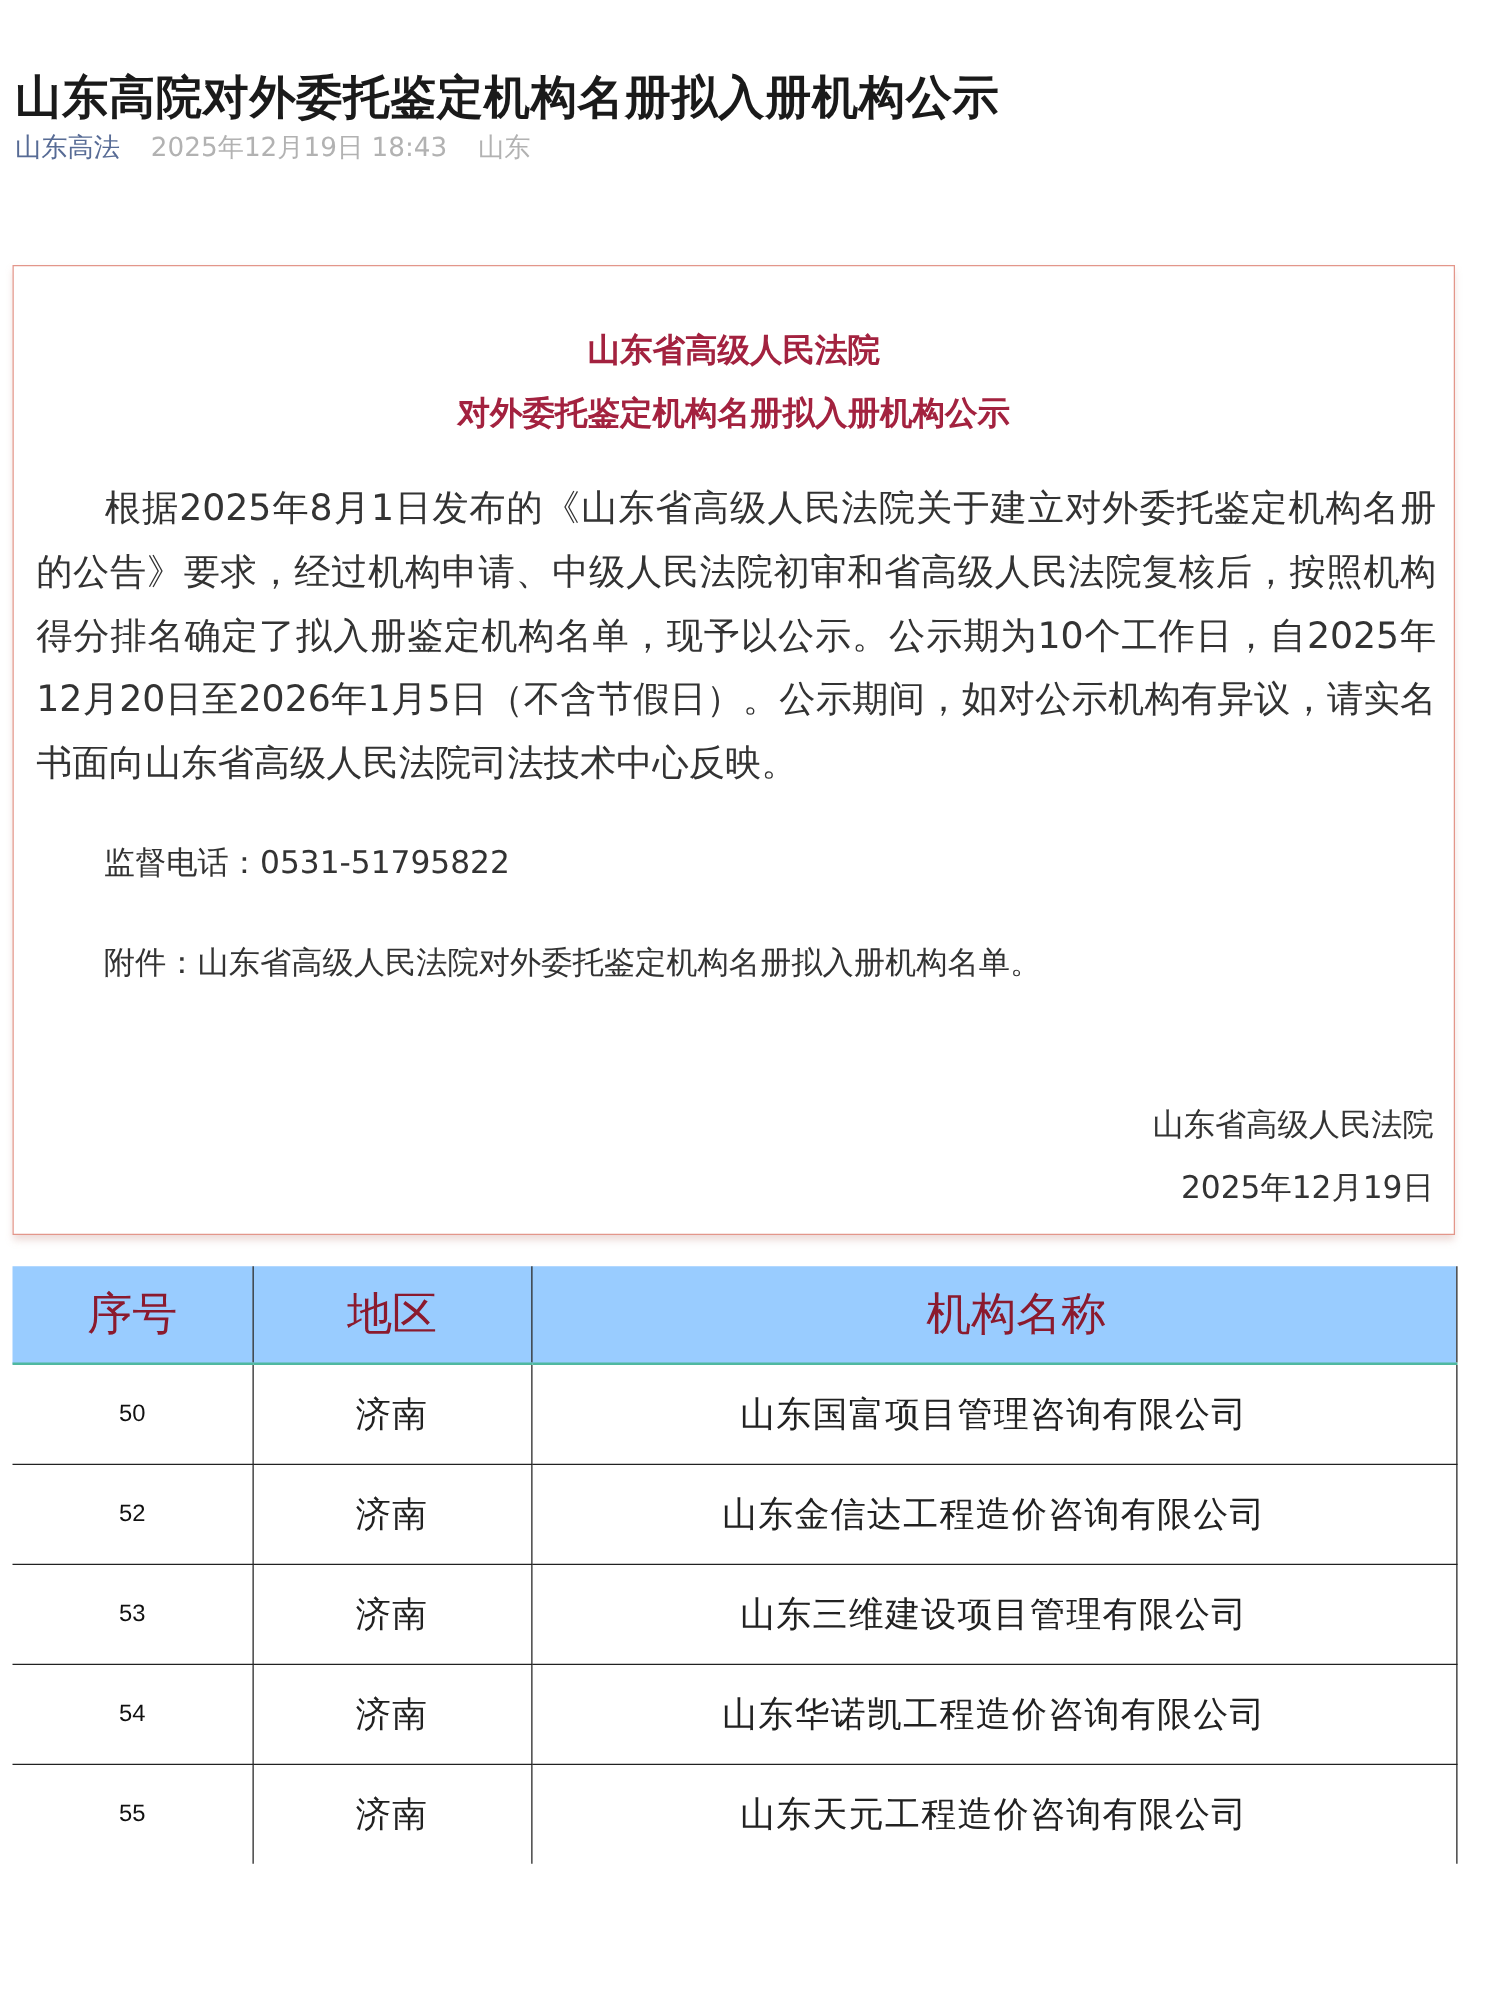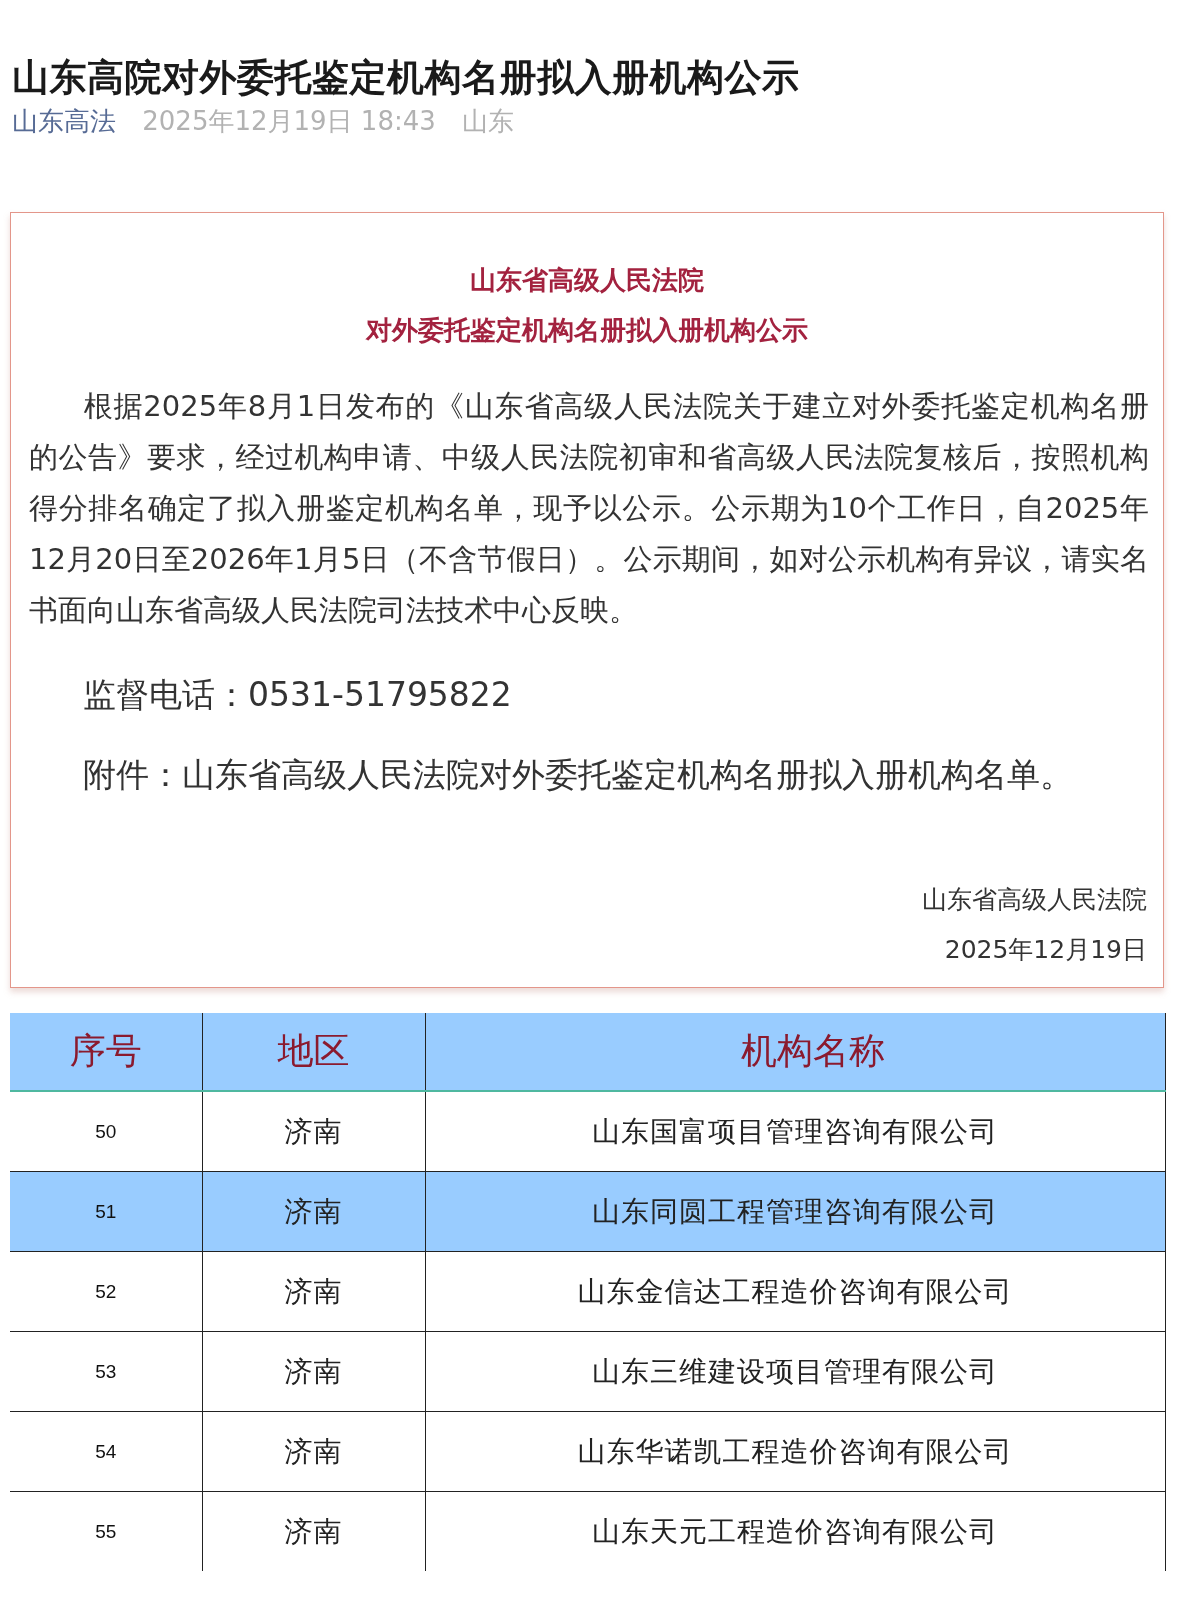--- a/index.html
+++ b/index.html
@@ -5,21 +5,21 @@
   html, body { margin: 0; padding: 0; background: #ffffff; }
   body { width: 1200px; height: 1600px; overflow: hidden; position: relative; font-family: "DejaVu Sans", "Liberation Sans", sans-serif; }
 
   .article-title {
     position: absolute; left: 12px; top: 28px;
     font-size: 37px; font-weight: bold; color: #1a1a1a;
     letter-spacing: 0.5px; white-space: nowrap;
   }
   .meta {
     position: absolute; left: 12px; top: 104px;
-    font-size: 26px; white-space: nowrap; color: #b2b2b2;
+    font-size: 21px; white-space: nowrap; color: #b2b2b2;
   }
   .meta .author { color: #576b95; margin-right: 18px; }
   .meta .time { margin-right: 18px; }
 
   .notice-box {
     position: absolute; left: 10px; top: 212px;
     width: 1152px; height: 774px;
     border: 1.5px solid #e3968a;
     box-shadow: 0 4px 6px rgba(200,150,140,0.35);
     background: #fff;
@@ -34,21 +34,21 @@
 
   .notice-body {
     position: absolute; left: 18px; top: 168px; width: 1120px;
     font-size: 29px; color: #333; line-height: 51px;
     text-align: justify;
   }
   .notice-body .indent { display: inline-block; width: 54px; }
 
   .notice-line {
     position: absolute; left: 72px;
-    font-size: 33px; color: #333; white-space: nowrap;
+    font-size: 25px; color: #333; white-space: nowrap;
   }
   .notice-line.phone { top: 460px; }
   .notice-line.attach { top: 540px; }
 
   .sign {
     position: absolute; right: 16px; font-size: 25px; color: #333; white-space: nowrap; text-align: right;
   }
   .sign.org { top: 670px; }
   .sign.date { top: 720px; }
 
@@ -117,25 +117,20 @@
       <th>地区</th>
       <th>机构名称</th>
     </tr>
   </thead>
   <tbody>
     <tr>
       <td class="num">50</td>
       <td class="region">济南</td>
       <td class="name">山东国富项目管理咨询有限公司</td>
     </tr>
-    <tr class="highlight">
-      <td class="num">51</td>
-      <td class="region">济南</td>
-      <td class="name">山东同圆工程管理咨询有限公司</td>
-    </tr>
     <tr>
       <td class="num">52</td>
       <td class="region">济南</td>
       <td class="name">山东金信达工程造价咨询有限公司</td>
     </tr>
     <tr>
       <td class="num">53</td>
       <td class="region">济南</td>
       <td class="name">山东三维建设项目管理有限公司</td>
     </tr>

